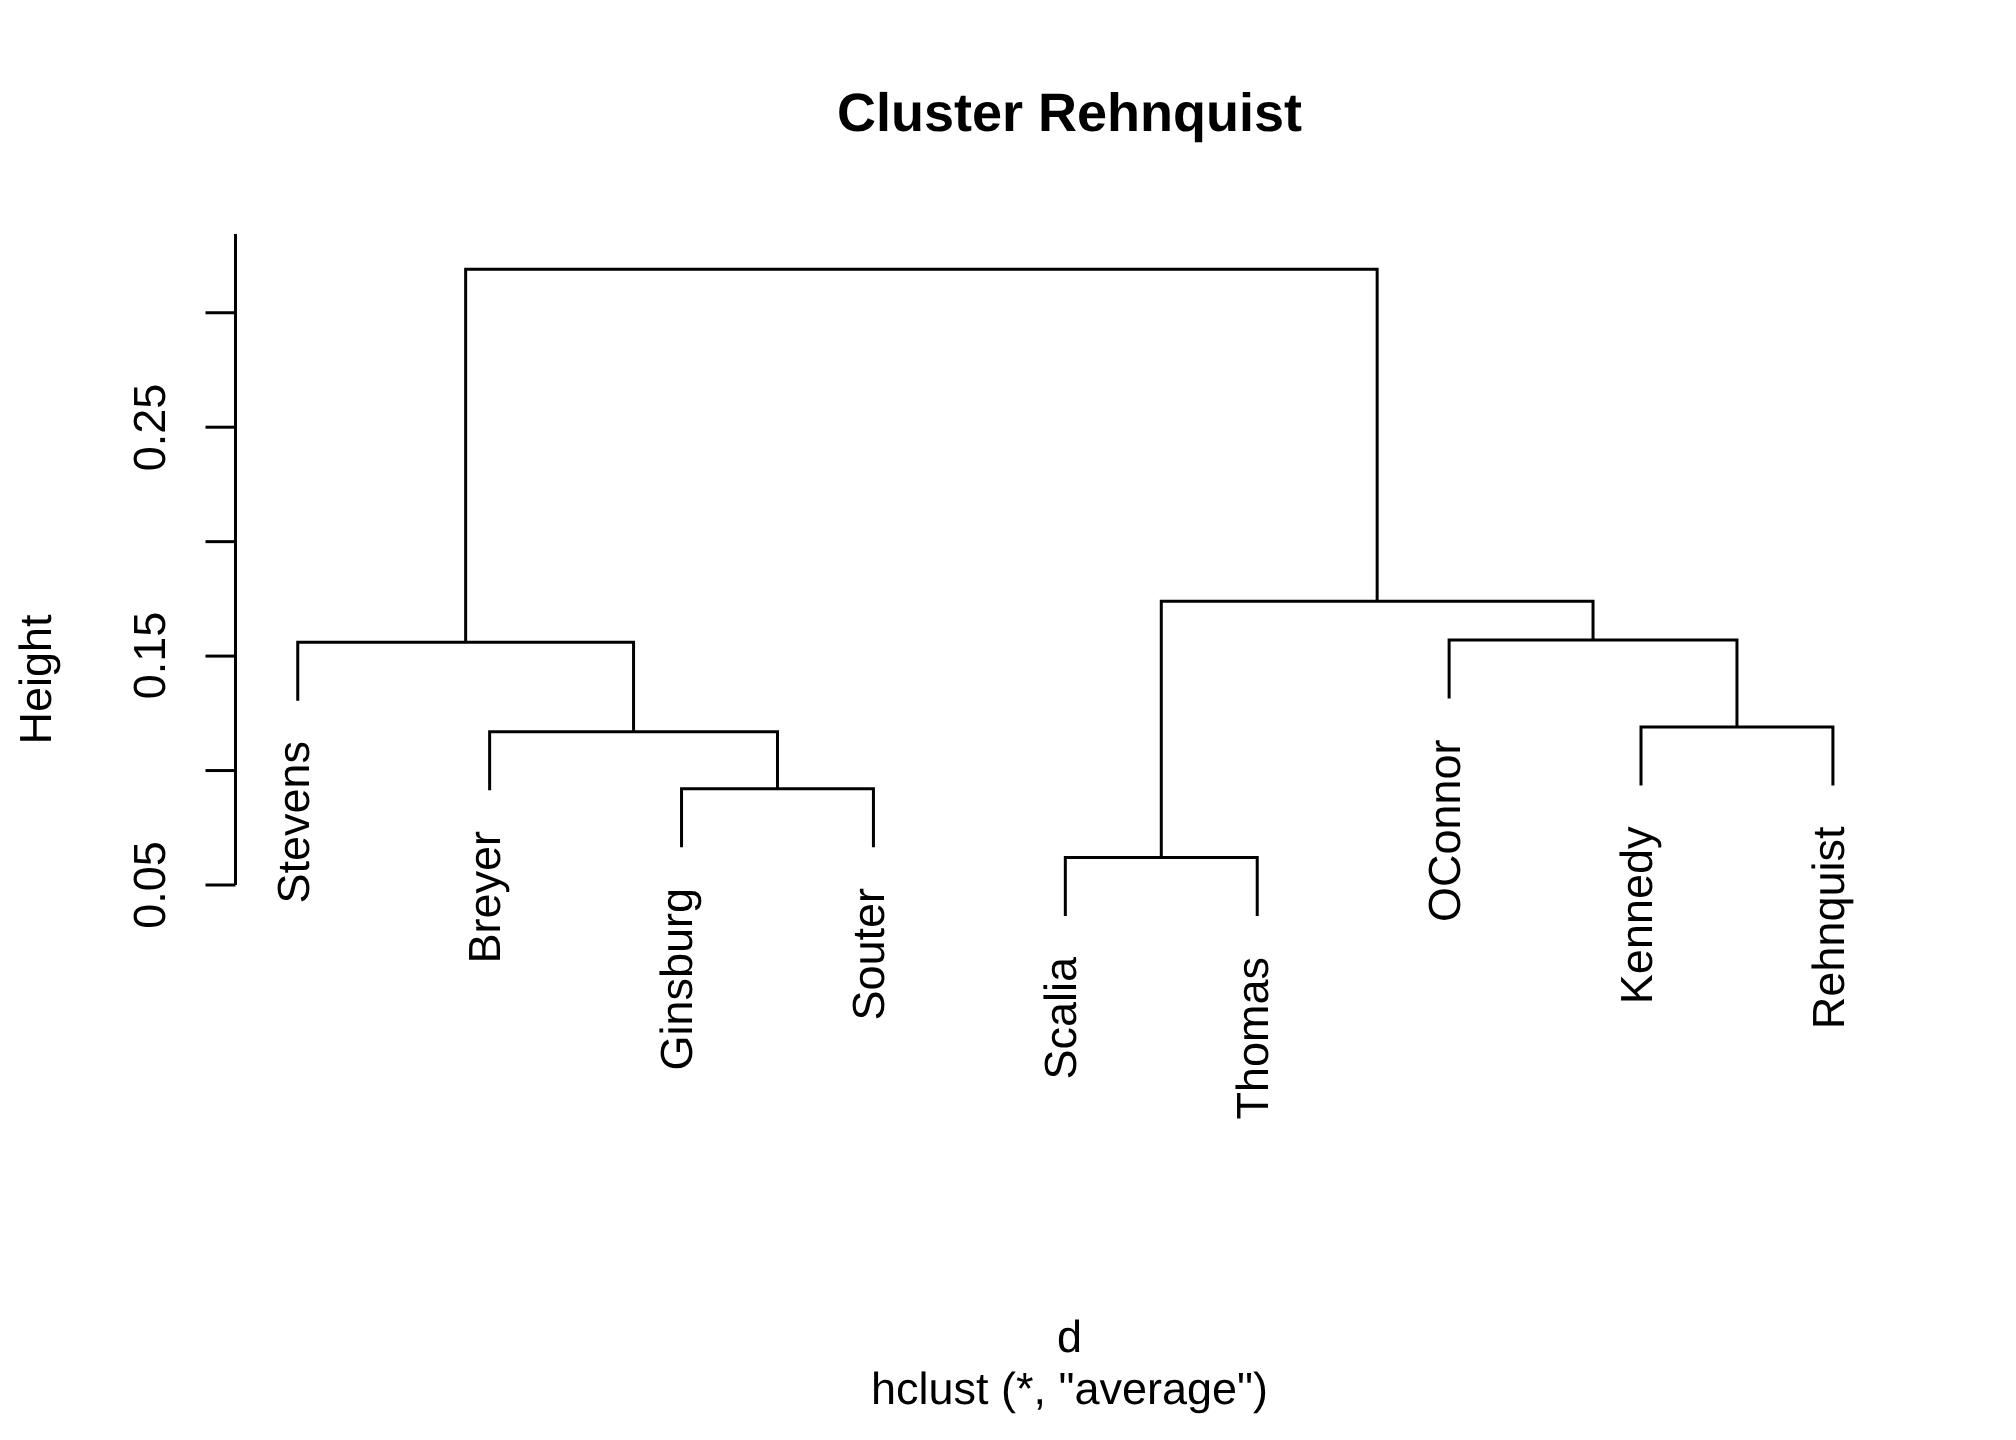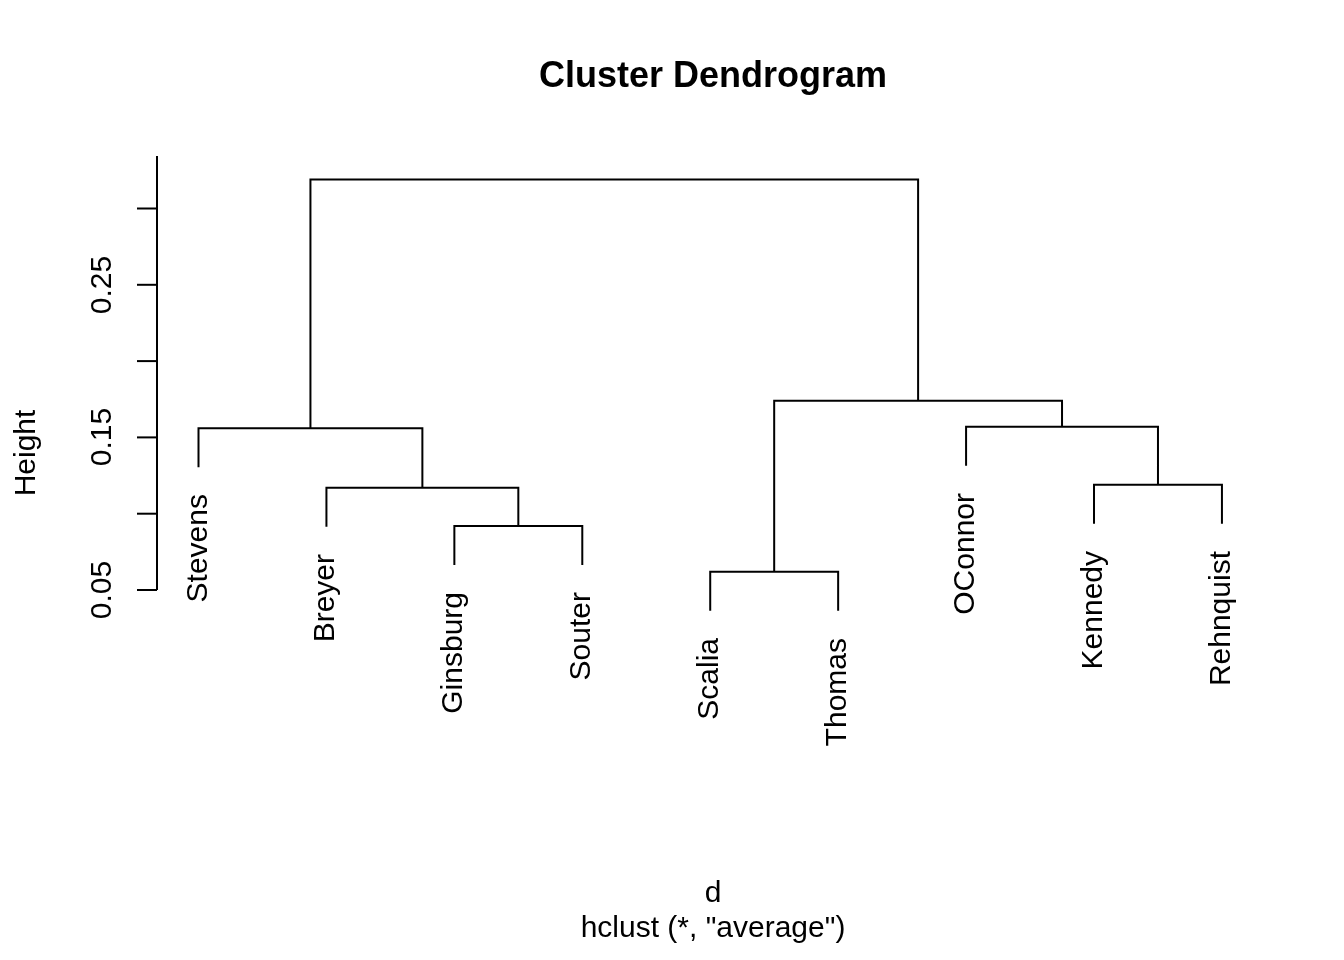--- a/index.html
+++ b/index.html
@@ -61,21 +61,21 @@
       <path d="M 137 208.5 L 157 208.5" fill="none" stroke="#000000" stroke-width="2"></path>
       <path d="M 710.22 610.688 L 710.22 571.688 L 838.1500000000001 571.688 L 838.1500000000001 610.688" fill="none" stroke="#000000" stroke-width="2"></path>
       <path d="M 454.36 564.908 L 454.36 525.908 L 582.29 525.908 L 582.29 564.908" fill="none" stroke="#000000" stroke-width="2"></path>
       <path d="M 326.43 526.758 L 326.43 487.758 L 518.325 487.758 L 518.325 525.908" fill="none" stroke="#000000" stroke-width="2"></path>
       <path d="M 1094.01 523.706 L 1094.01 484.706 L 1221.94 484.706 L 1221.94 523.706" fill="none" stroke="#000000" stroke-width="2"></path>
       <path d="M 198.5 467.244 L 198.5 428.244 L 422.37750000000005 428.244 L 422.37750000000005 487.758" fill="none" stroke="#000000" stroke-width="2"></path>
       <path d="M 966.08 465.71799999999996 L 966.08 426.71799999999996 L 1157.975 426.71799999999996 L 1157.975 484.706" fill="none" stroke="#000000" stroke-width="2"></path>
       <path d="M 774.1850000000001 571.688 L 774.1850000000001 400.776 L 1062.0275 400.776 L 1062.0275 426.71799999999996" fill="none" stroke="#000000" stroke-width="2"></path>
       <path d="M 310.43875 428.244 L 310.43875 179.50599999999997 L 918.10625 179.50599999999997 L 918.10625 400.776" fill="none" stroke="#000000" stroke-width="2"></path>
     </svg>
-  <div class="title-row">Cluster Dendrogram</div>
+  <div class="title-row">Cluster Rehnquist</div>
   <div class="vtext v-center" style="left:10px; top:453px;">Height</div>
   <div class="caption line1">d</div>
   <div class="caption line2">hclust (*, "average")</div>
 <div class="vtext v-center" style="left: 86px; top: 590px;">0.05</div>
     <div class="vtext v-center" style="left: 86px; top: 437.4px;">0.15</div>
     <div class="vtext v-center" style="left: 86px; top: 284.8px;">0.25</div>
     <div class="vtext v-end" style="left: 181.5px; top: 494.244px;">Stevens</div>
     <div class="vtext v-end" style="left: 309.43px; top: 553.758px;">Breyer</div>
     <div class="vtext v-end" style="left: 437.36px; top: 591.908px;">Ginsburg</div>
     <div class="vtext v-end" style="left: 565.29px; top: 591.908px;">Souter</div>

